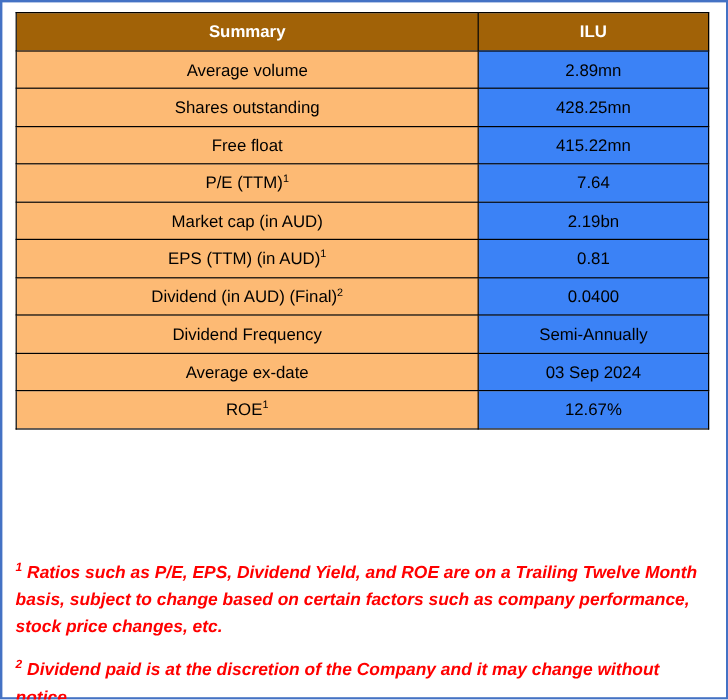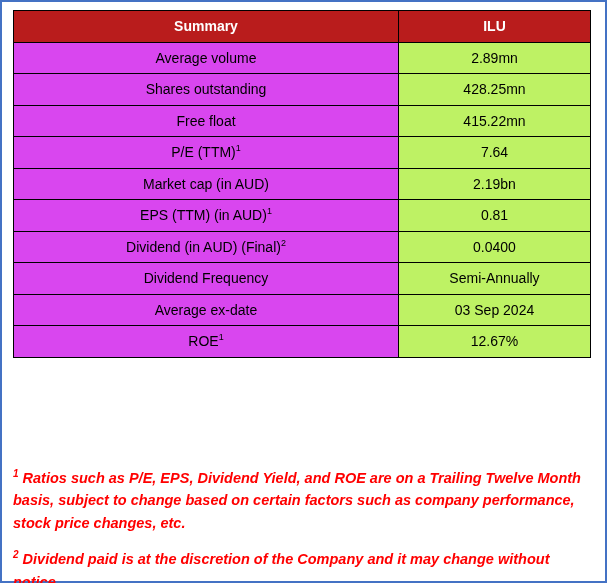--- a/index.html
+++ b/index.html
@@ -32,32 +32,32 @@
   table.summary-table td {
     border: 1.5px solid #000000;
     height: 30.5px;
     text-align: center;
     vertical-align: middle;
     font-size: 14px;
     color: #000000;
     padding: 0 4px;
   }
   table.summary-table th {
-    background: #b91c1c;
+    background: #a16207;
     color: #ffffff;
     font-weight: bold;
   }
   table.summary-table col.c1 { width: 385px; }
   table.summary-table col.c2 { width: 192px; }
   table.summary-table td.value-cell {
-    background: #bef264;
+    background: #3b82f6;
     margin-top: 43px;
   }
   table.summary-table td.label-cell {
-    background: #d946ef;
+    background: #fdba74;
   }
   table.summary-table sup {
     font-size: 9px;
     line-height: 0;
   }
   .footnotes {
     position: absolute;
     left: 13px;
     top: 466px;
     width: 582px;

